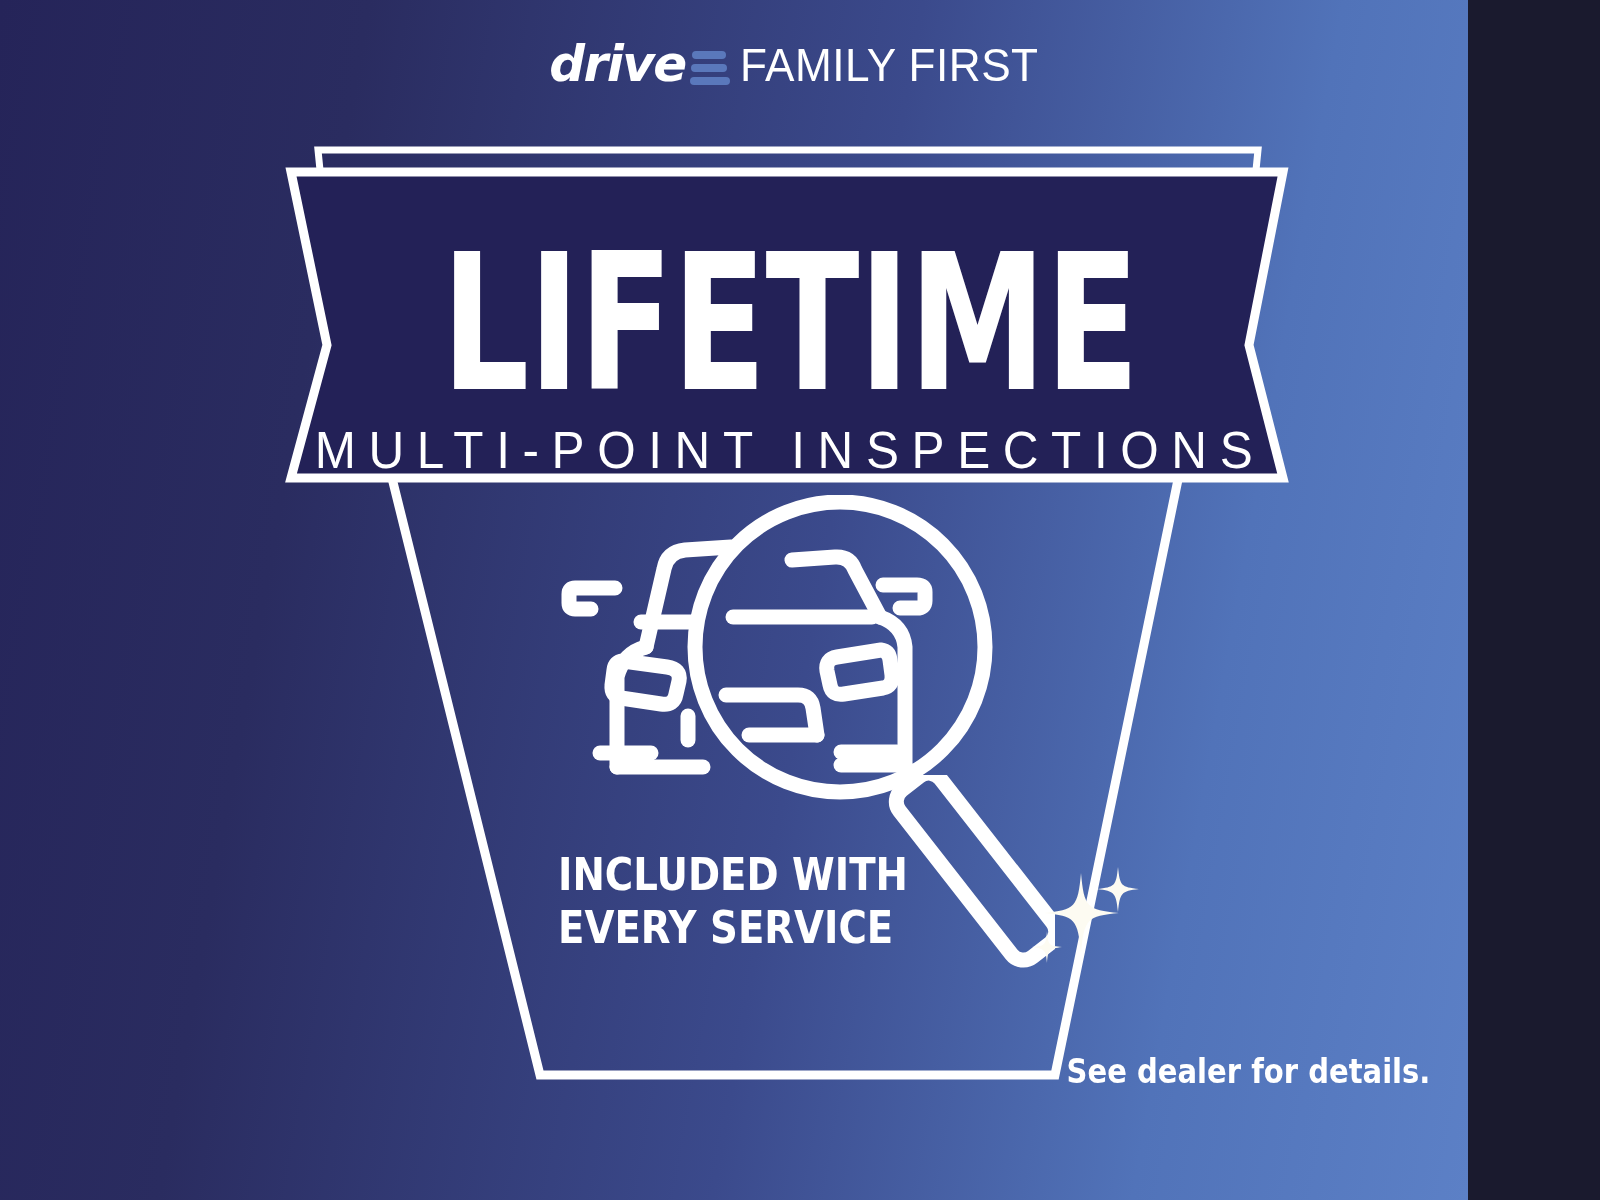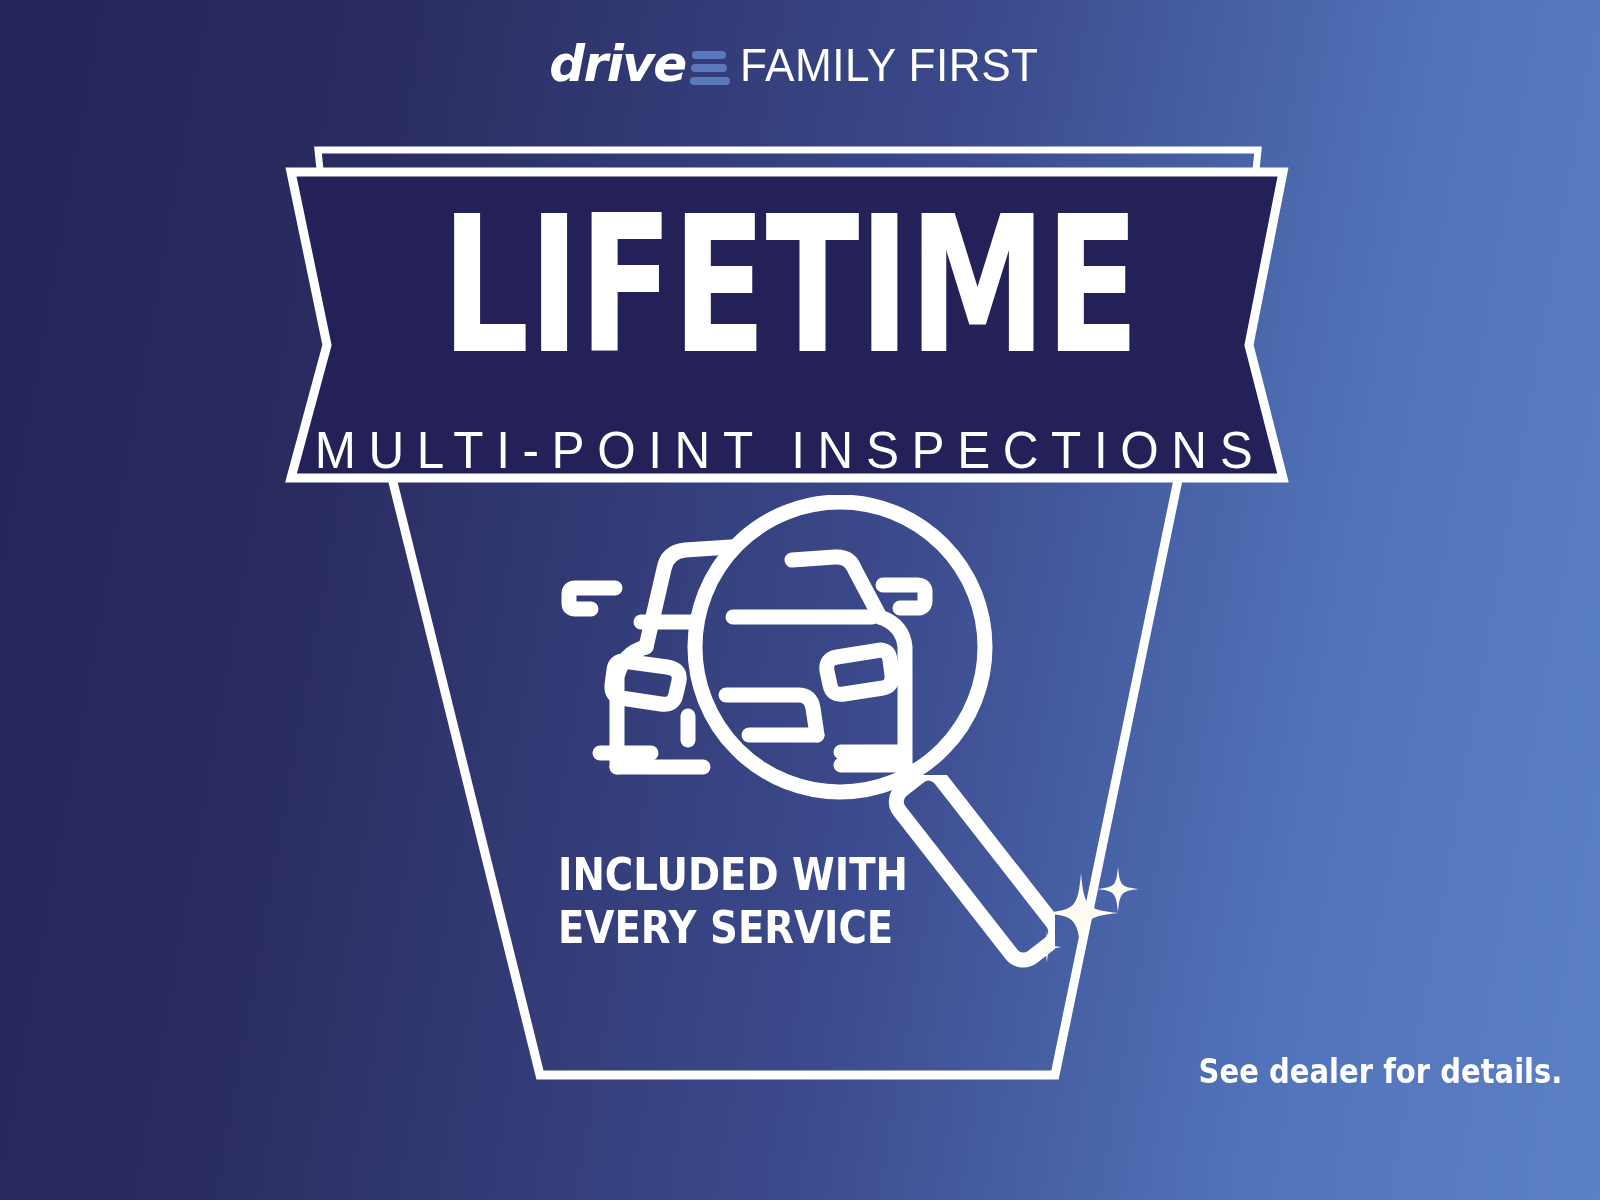--- a/index.html
+++ b/index.html
@@ -2,21 +2,21 @@
 <html><head>
 <meta charset="utf-8">
 <style>
   html, body {
     margin: 0;
     padding: 0;
     background: #1a1a2e;
   }
   #stage {
     position: relative;
-    width: 1600px;
+    width: 1468px;
     height: 1200px;
     overflow: hidden;
     font-family: "Liberation Sans", sans-serif;
     background: linear-gradient(100deg, #252459 0%, #2a2c60 22%, #3b4a8c 55%, #5173b9 80%, #5c80c6 100%);
   }
 
   
   #logo-bar {
     position: absolute;
     top: 30px;
@@ -81,21 +81,21 @@
   
   #ribbon-text {
     position: absolute;
     left: 290px;
     top: 170px;
     width: 1000px;
     height: 310px;
     display: flex;
     flex-direction: column;
     align-items: center;
-    justify-content: space-between;
+    justify-content: flex-end;
   }
   .ribbon-headline {
     font-family: "DejaVu Sans", sans-serif;
     font-weight: 700;
     font-size: 168px;
     line-height: 0.96;
     color: #ffffff;
     letter-spacing: -1px;
     transform: scaleX(0.82) scaleY(1.12);
     transform-origin: center top;

